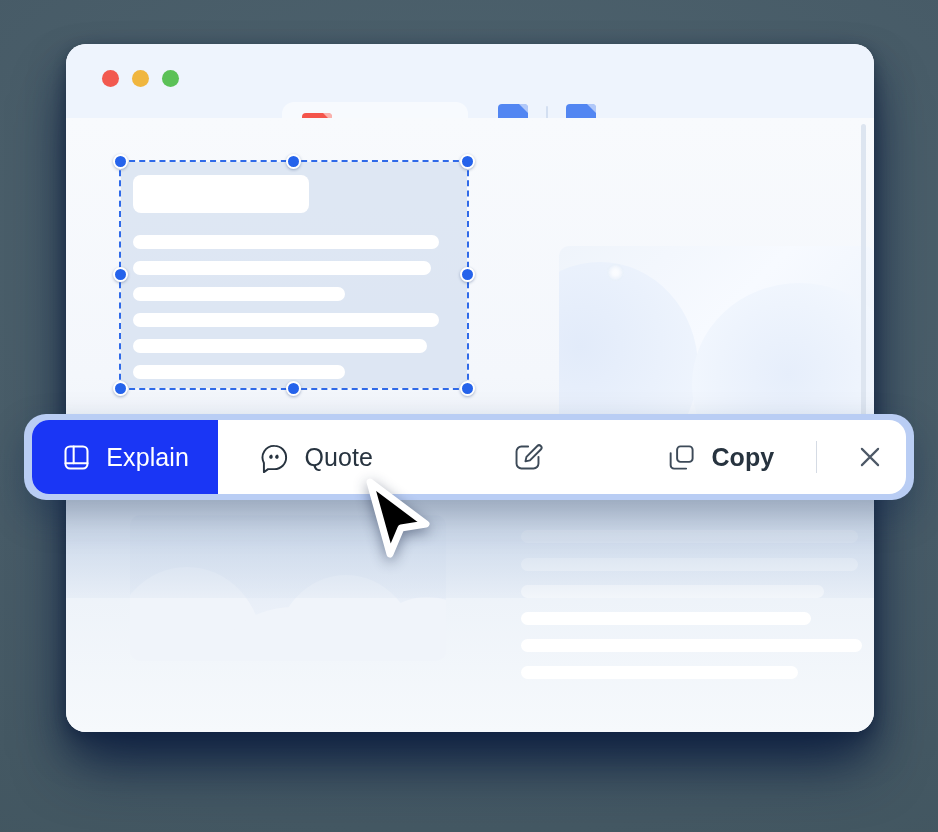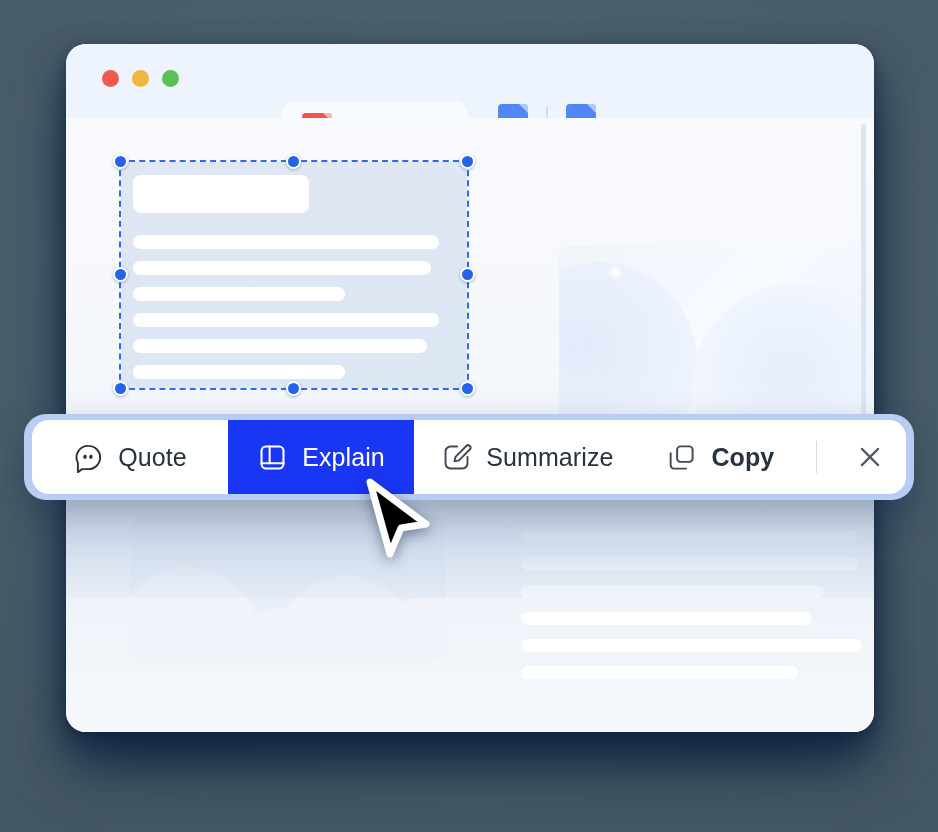--- a/index.html
+++ b/index.html
@@ -402,50 +402,49 @@
 
     <div class="veil"></div>
 
     <div class="scrollbar"></div>
   </div>
 </div>
 
 <div class="toolbar-frame">
   <div class="toolbar">
 
+    <div class="tb-btn explain">
+      <span>
+        <svg class="tb-icon" width="31" height="31" viewBox="0 0 24 24" fill="none" stroke="#ffffff" stroke-width="1.6" stroke-linecap="round" stroke-linejoin="round">
+          <rect x="3.5" y="3.5" width="17" height="17" rx="3.5"></rect>
+          <path d="M3.5 16.5h6.3V3.5"></path>
+          <path d="M9.8 16.5h10.7"></path>
+        </svg>
+      </span>
+      <span>Explain</span>
+    </div>
+
     <div class="tb-btn quote">
       <span>
         <svg class="tb-icon" width="31" height="31" viewBox="0 0 24 24" fill="none" stroke="#27333f" stroke-width="1.5" stroke-linecap="round" stroke-linejoin="round">
           <path d="M12 3a9 9 0 0 1 0 18H7l-3.2 2.4V16.2A9 9 0 0 1 12 3z"></path>
           <path d="M9.4 9.6c-.9.3-1.5 1.1-1.5 2 0 .8.6 1.4 1.4 1.4s1.3-.6 1.3-1.4c0-1.2-.5-1.8-1.2-2z" fill="#27333f" stroke="none"></path>
           <path d="M14 9.6c-.9.3-1.5 1.1-1.5 2 0 .8.6 1.4 1.4 1.4s1.3-.6 1.3-1.4c0-1.2-.5-1.8-1.2-2z" fill="#27333f" stroke="none"></path>
         </svg>
       </span>
       <span>Quote</span>
     </div>
 
-    <div class="tb-btn explain">
-      <span>
-        <svg class="tb-icon" width="31" height="31" viewBox="0 0 24 24" fill="none" stroke="#ffffff" stroke-width="1.6" stroke-linecap="round" stroke-linejoin="round">
-          <rect x="3.5" y="3.5" width="17" height="17" rx="3.5"></rect>
-          <path d="M3.5 16.5h6.3V3.5"></path>
-          <path d="M9.8 16.5h10.7"></path>
-        </svg>
-      </span>
-      <span>Explain</span>
-    </div>
-
     <div class="tb-btn summarize">
       <span>
         <svg class="tb-icon" width="31" height="31" viewBox="0 0 24 24" fill="none" stroke="#3d4a58" stroke-width="1.5" stroke-linecap="round" stroke-linejoin="round">
           <path d="M20.5 11.5v5.2a3.8 3.8 0 0 1-3.8 3.8H7.3a3.8 3.8 0 0 1-3.8-3.8V7.3a3.8 3.8 0 0 1 3.8-3.8h5.2"></path>
           <path d="M19.6 3.1a1.9 1.9 0 0 1 2.7 2.7l-8.4 8.4-3.5.8.8-3.5 8.4-8.4z"></path>
         </svg>
       </span>
-      <span>Summarize</span>
     </div>
 
     <div class="tb-btn copy">
       <span>
         <svg class="tb-icon" width="31" height="31" viewBox="0 0 24 24" fill="none" stroke="#3d4a58" stroke-width="1.5" stroke-linecap="round" stroke-linejoin="round">
           <rect x="8.6" y="3.4" width="12" height="12" rx="2.6"></rect>
           <path d="M15.6 20.6H6.2a2.6 2.6 0 0 1-2.6-2.6V8.6"></path>
         </svg>
       </span>
       <span>Copy</span>

